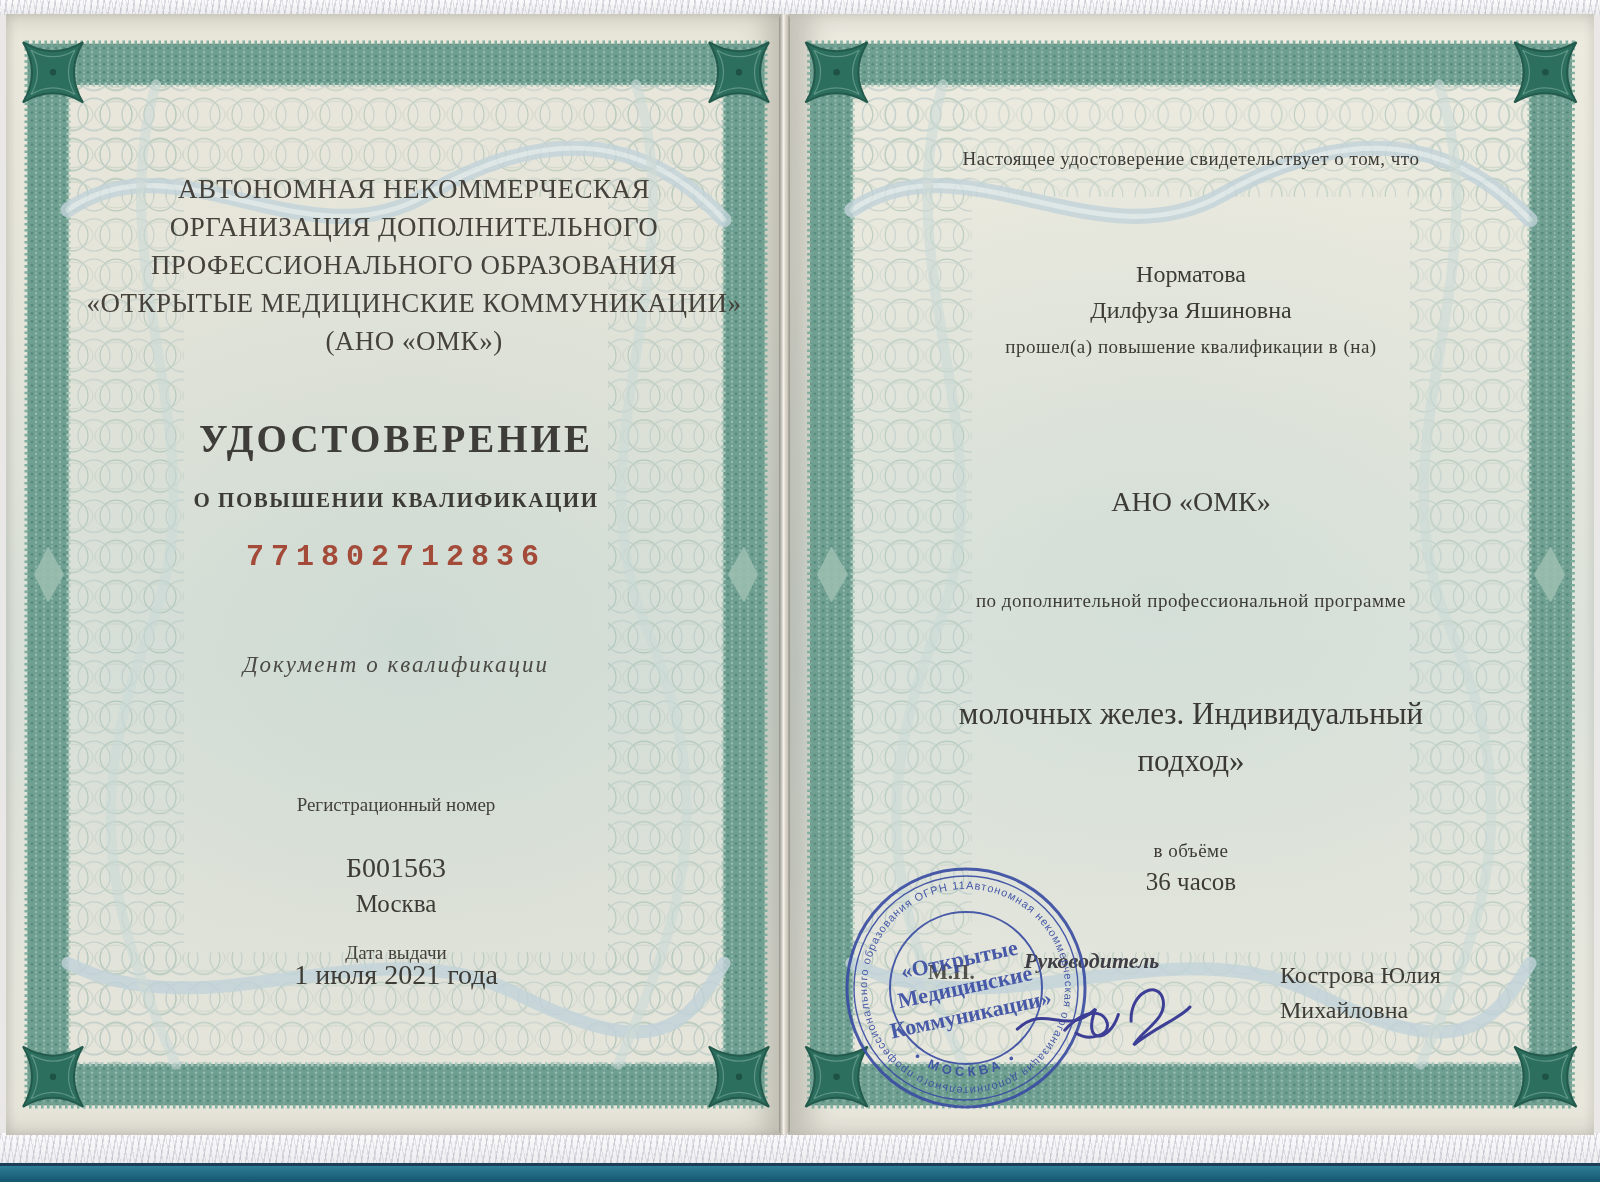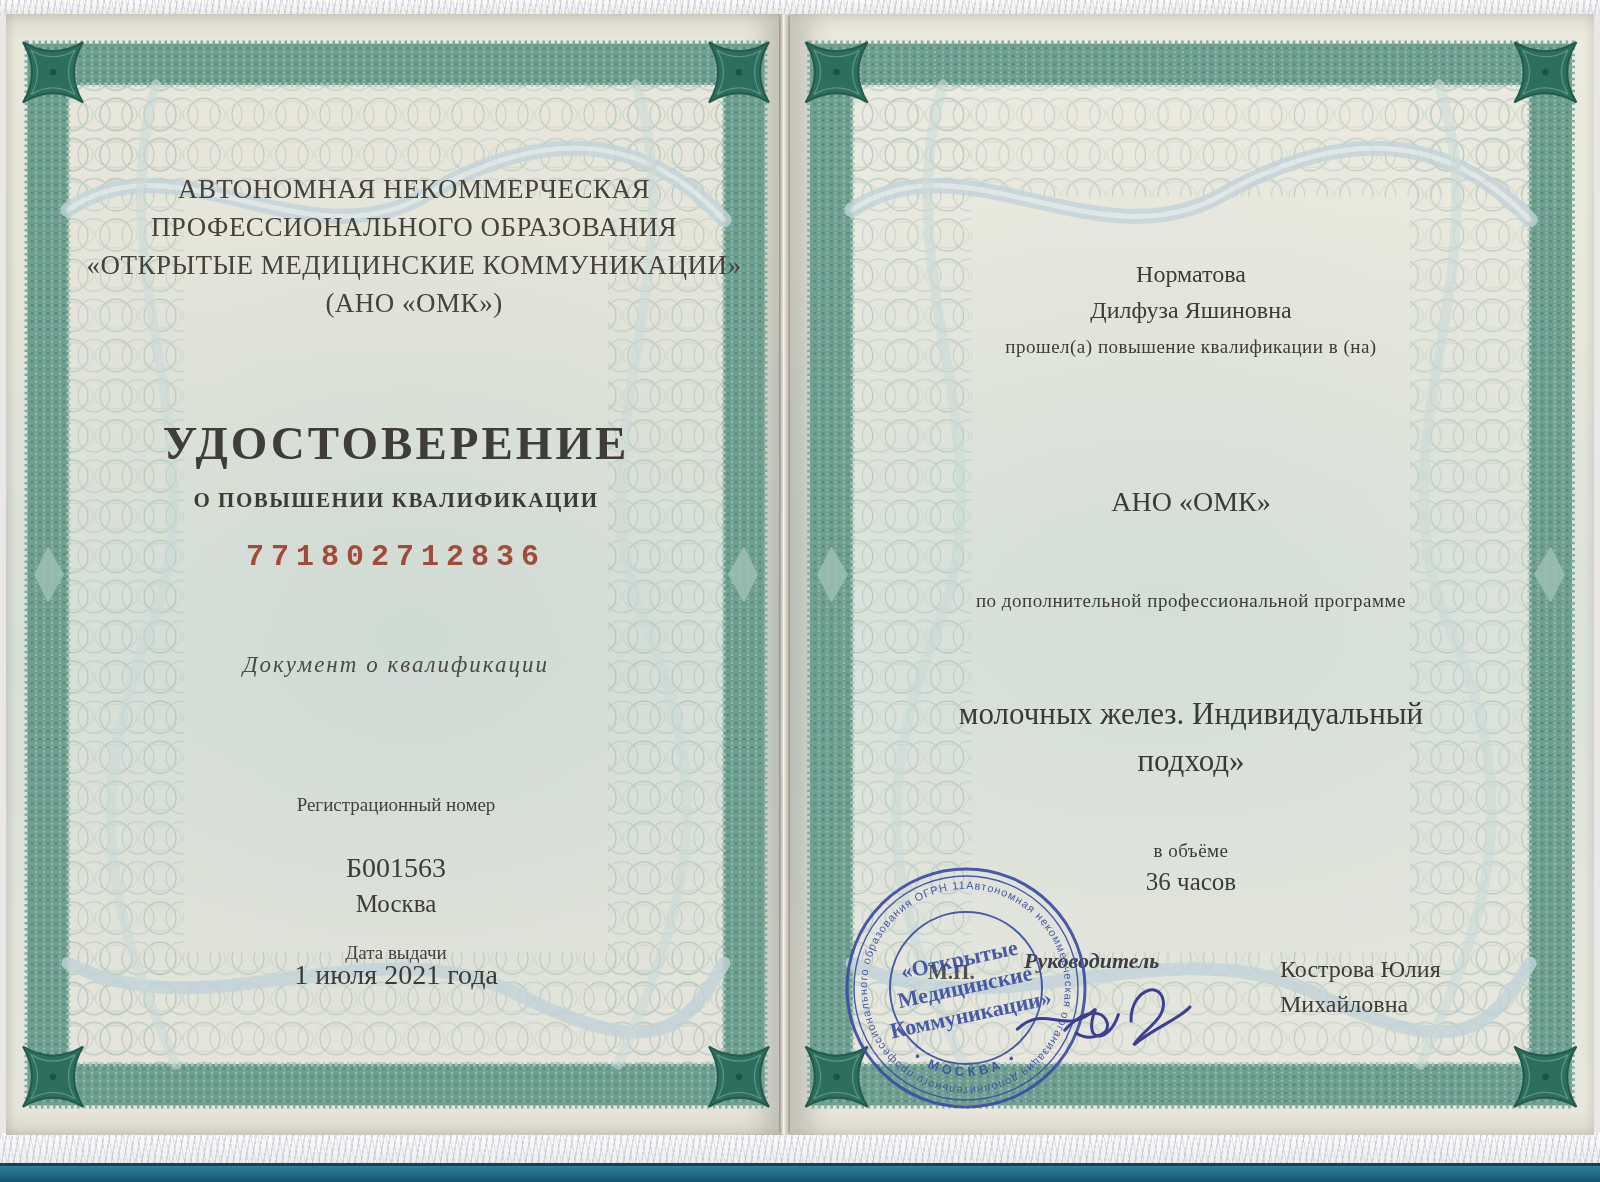--- a/index.html
+++ b/index.html
@@ -33,33 +33,33 @@
     box-shadow:inset 22px 0 26px rgba(80,80,70,.25), inset -4px 0 8px rgba(0,0,0,.08);}
   .fold-cord{position:absolute;left:779px;top:14px;width:11px;height:1121px;z-index:5;
     background:linear-gradient(90deg, rgba(60,55,45,.35), #f6f3ec 42%, #d9d3c6 62%, rgba(60,55,45,.30));
     border-radius:5px;}
 
   .frame-svg{position:absolute;left:0;top:0;width:100%;height:100%;}
 
   
   .ctr{position:absolute;left:0;right:0;text-align:center;color:#3d3b36;}
   .org-line{font-size:27px;line-height:38px;letter-spacing:.5px;color:#45423c;padding-left:36px;}
-  .doc-title{font-size:47px;font-weight:bold;letter-spacing:3px;color:#3e3d39;}
+  .doc-title{font-size:39px;font-weight:bold;letter-spacing:3px;color:#3e3d39;}
   .doc-subtitle{font-size:21px;font-weight:bold;letter-spacing:1.5px;}
   .blank-number{font-family:"Liberation Mono", monospace;font-weight:bold;
     font-size:30px;letter-spacing:7px;color:#a34a39;}
   .doc-kind{font-style:italic;font-size:23px;letter-spacing:2px;color:#4b4a45;}
   .small-label{font-size:19px;color:#43413c;}
   .value-md{font-size:25px;}
   .value-lg{font-size:28px;margin-top:32px;}
   .intro-line{font-size:19px;letter-spacing:.5px;}
   .holder{font-size:24px;line-height:36px;}
   .program-title{font-size:31px;line-height:47px;color:#3a3934;}
   .head-label{position:absolute;font-style:italic;font-size:22px;font-weight:bold;color:#3f3e45;}
-  .head-name{position:absolute;font-size:24px;line-height:35px;color:#3d3b36;text-align:left;}
+  .head-name{position:absolute;font-size:24px;line-height:35px;color:#3d3b36;text-align:left;margin-top:6px;}
   .mp-mark{position:absolute;font-size:21px;font-weight:bold;color:#3a3833;opacity:.85;z-index:1;}
   .stamp-wrap{position:absolute;z-index:2;opacity:.92;}
   .sig-wrap{position:absolute;z-index:3;}
 </style>
 </head>
 <body>
 
 <div class="stage">
 
   <svg width="0" height="0" style="position:absolute" aria-hidden="true">
@@ -112,20 +112,21 @@
   <div class="micro-band band-bottom"></div>
   <div class="cover-strip"></div>
 
   <div class="page page-left">
     <svg class="frame-svg" viewBox="0 0 780 1116" preserveAspectRatio="none">
       <use href="#frameArt"></use>
     </svg>
 
     <div class="ctr" style="top:156px">
       <div class="org-line">АВТОНОМНАЯ НЕКОММЕРЧЕСКАЯ</div>
+      <div class="org-line">ОРГАНИЗАЦИЯ ДОПОЛНИТЕЛЬНОГО</div>
       <div class="org-line">ПРОФЕССИОНАЛЬНОГО ОБРАЗОВАНИЯ</div>
       <div class="org-line">«ОТКРЫТЫЕ МЕДИЦИНСКИЕ КОММУНИКАЦИИ»</div>
       <div class="org-line">(АНО «ОМК»)</div>
     </div>
 
     <div class="ctr doc-title" style="top:402px">УДОСТОВЕРЕНИЕ</div>
     <div class="ctr doc-subtitle" style="top:474px">О ПОВЫШЕНИИ КВАЛИФИКАЦИИ</div>
     <div class="ctr blank-number" style="top:526px">771802712836</div>
     <div class="ctr doc-kind" style="top:638px">Документ о квалификации</div>
 
@@ -134,20 +135,21 @@
     <div class="ctr value-md" style="top:876px">Москва</div>
     <div class="ctr small-label" style="top:928px">Дата выдачи</div>
     <div class="ctr value-lg" style="top:913px">1 июля 2021 года</div>
   </div>
 
   <div class="page page-right">
     <svg class="frame-svg" viewBox="0 0 780 1116" preserveAspectRatio="none">
       <use href="#frameArt"></use>
     </svg>
 
+    <div class="ctr intro-line" style="top:134px">Настоящее удостоверение свидетельствует о том, что</div>
 
     <div class="ctr holder" style="top:242px">Норматова</div>
     <div class="ctr holder" style="top:278px">Дилфуза Яшиновна</div>
 
     <div class="ctr intro-line" style="top:322px">прошел(а) повышение квалификации в (на)</div>
 
     <div class="ctr value-lg" style="top:440px">АНО «ОМК»</div>
 
     <div class="ctr intro-line" style="top:576px">по дополнительной профессиональной программе</div>
 

